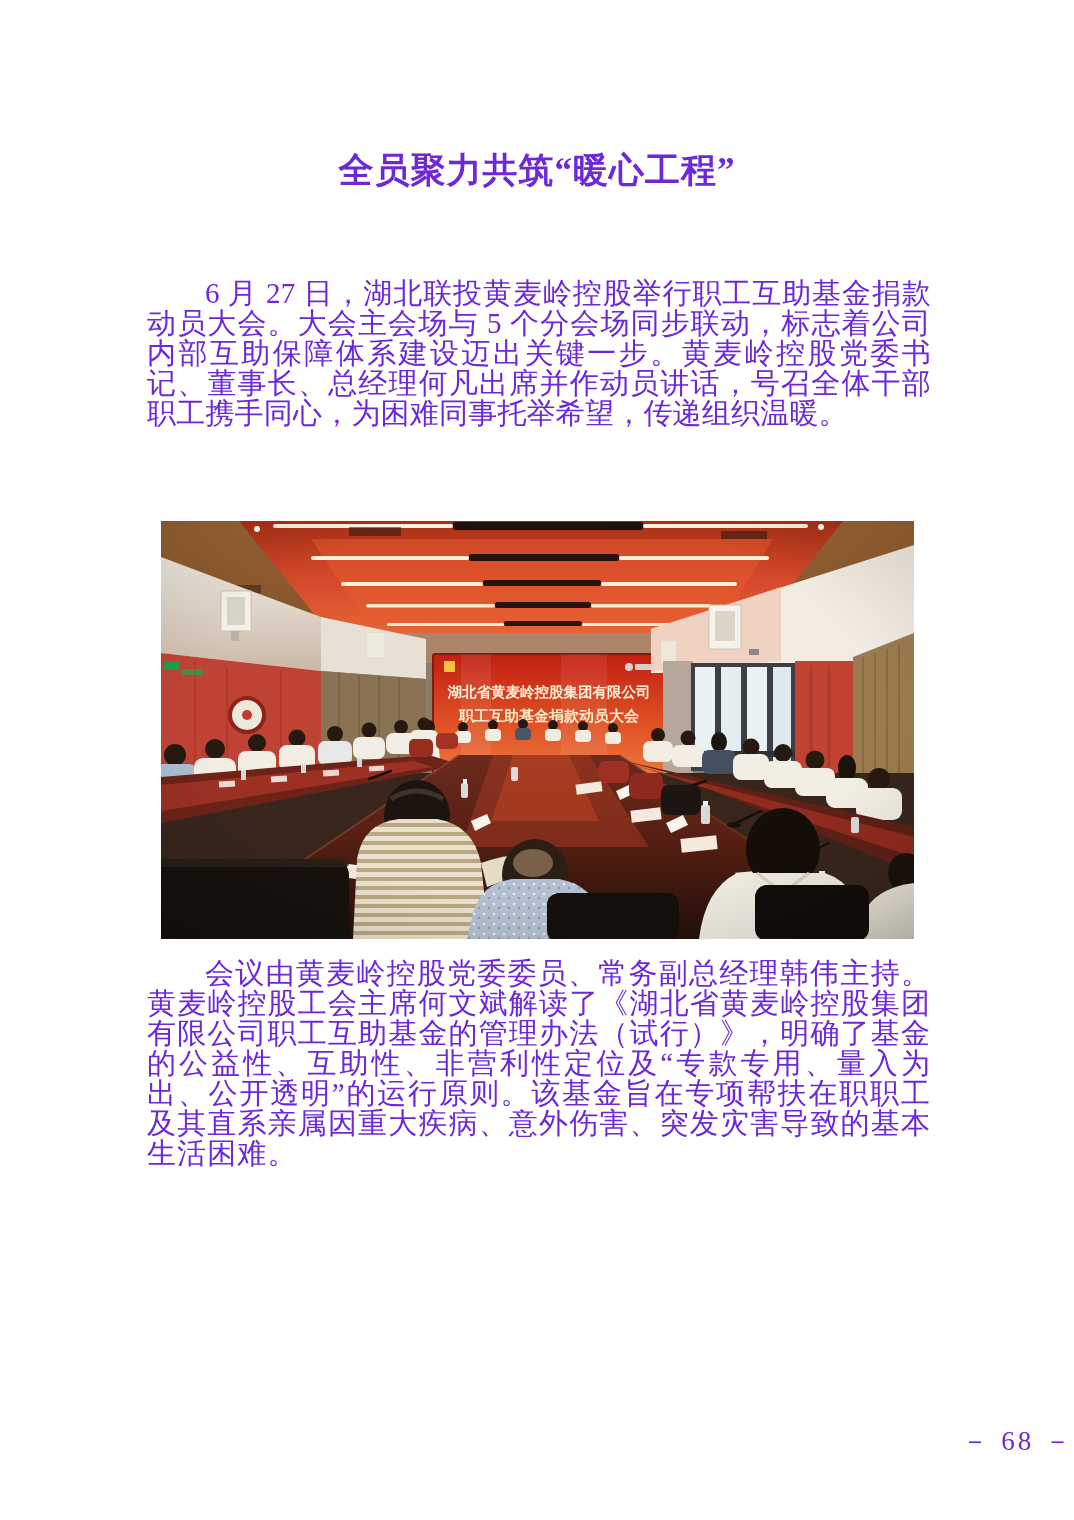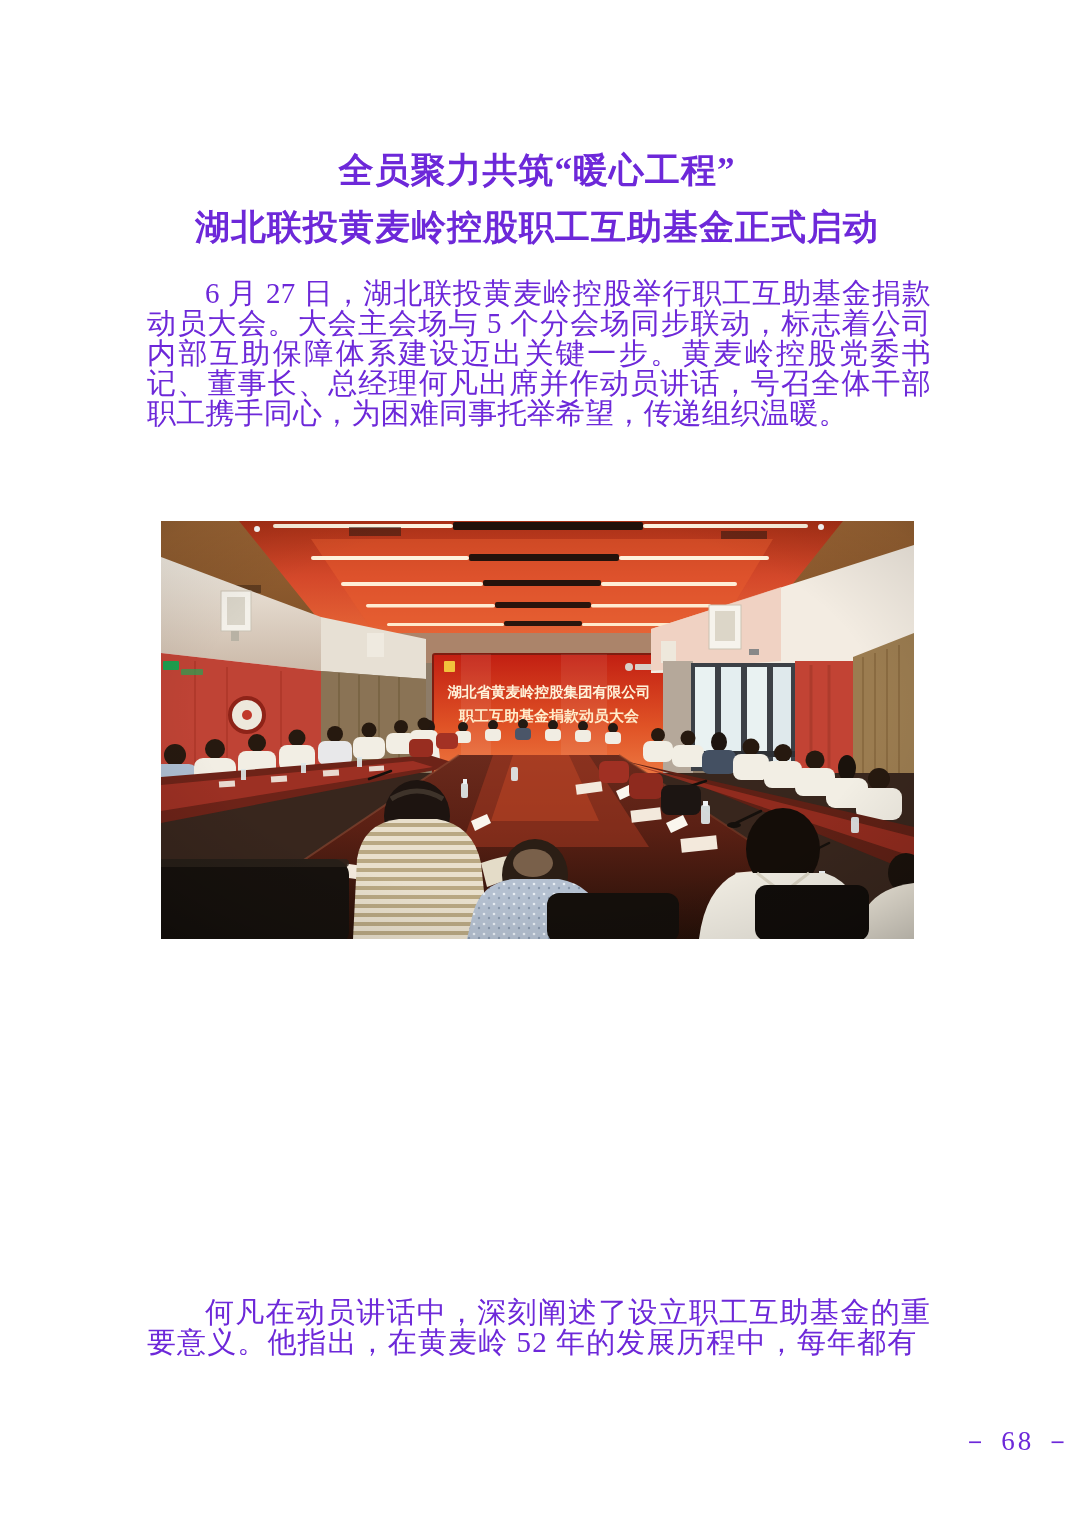--- a/index.html
+++ b/index.html
@@ -32,21 +32,20 @@
     position:absolute;top:1407px;left:0;width:100%;text-align:right;
     font-size:27px;letter-spacing:3px;
   }
 </style>
 </head>
 <body>
 
 <div class="page">
 
   <h1 class="title" id="title1">全员聚力共筑“暖心工程”</h1>
-  <h1 class="title" id="title2">湖北联投黄麦岭控股职工互助基金正式启动</h1>
 
   <p class="para" id="para1">6 月 27 日，湖北联投黄麦岭控股举行职工互助基金捐款动员大会。大会主会场与 5 个分会场同步联动，标志着公司内部互助保障体系建设迈出关键一步。黄麦岭控股党委书记、董事长、总经理何凡出席并作动员讲话，号召全体干部职工携手同心，为困难同事托举希望，传递组织温暖。</p>
 
   <figure class="photo">
     <svg viewBox="0 0 753 418" xmlns="http://www.w3.org/2000/svg">
       <defs>
         <linearGradient id="woodG" x1="0" y1="0" x2="0" y2="1">
           <stop offset="0" stop-color="#9a6434"></stop>
             <stop offset="1" stop-color="#7c4e26"></stop>
         </linearGradient>
@@ -381,17 +380,17 @@
         <rect x="-12" y="338" width="200" height="88" rx="16" fill="#16110d"></rect>
         <rect x="-12" y="338" width="200" height="8" rx="4" fill="#2c231b" opacity="0.8"></rect>
         <rect x="386" y="372" width="132" height="50" rx="12" fill="#140f0b"></rect>
         <rect x="594" y="364" width="114" height="56" rx="12" fill="#110d0a"></rect>
       </g>
 
       <rect width="753" height="418" fill="url(#vignG)"></rect>
     </svg>
   </figure>
 
-  <p class="para" id="para3">何凡在动员讲话中，深刻阐述了设立职工互助基金的重要意义。他指出，在黄麦岭 52 年的发展历程中，每年都有</p>
+  <p class="para" id="para2">会议由黄麦岭控股党委委员、常务副总经理韩伟主持。黄麦岭控股工会主席何文斌解读了《湖北省黄麦岭控股集团有限公司职工互助基金的管理办法（试行）》，明确了基金的公益性、互助性、非营利性定位及“专款专用、量入为出、公开透明”的运行原则。该基金旨在专项帮扶在职职工及其直系亲属因重大疾病、意外伤害、突发灾害导致的基本生活困难。</p>
 
   <div class="pagenum">－ 68 －</div>
 
 </div>
 
 </body></html>

